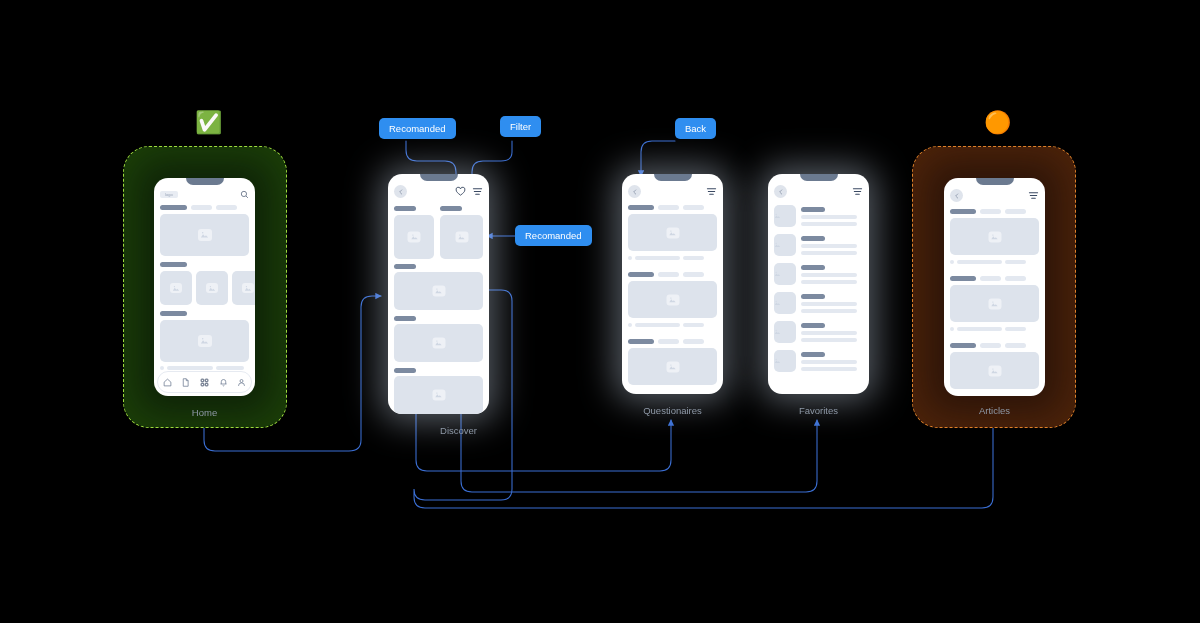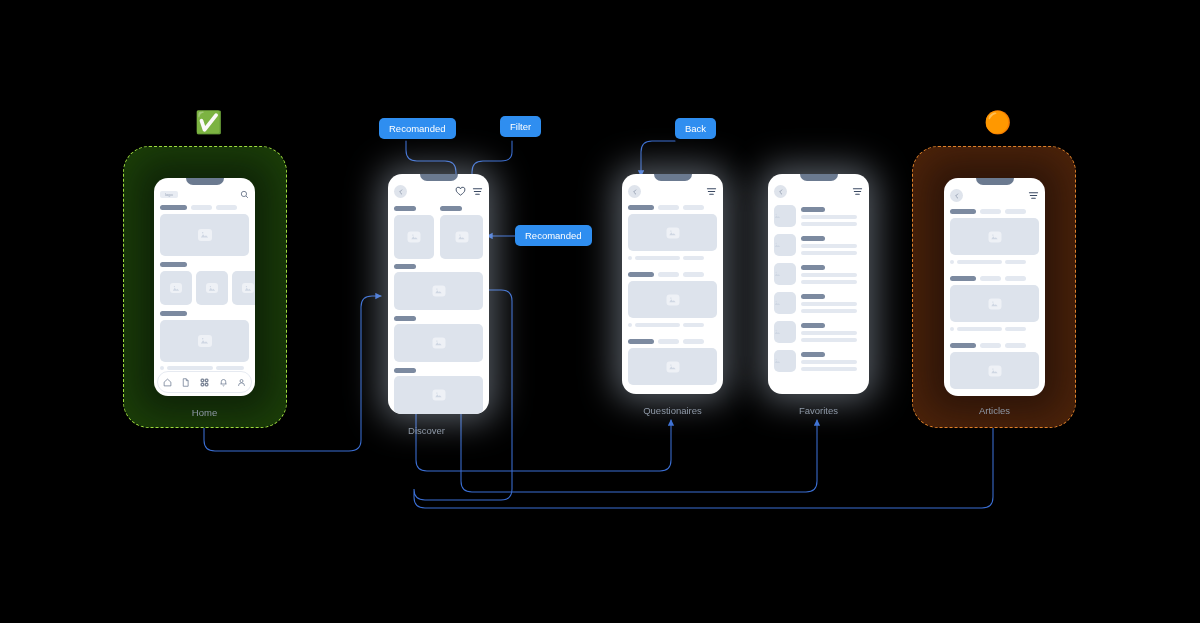--- a/index.html
+++ b/index.html
@@ -288,21 +288,21 @@
       <div class="card" style="position:absolute;left:6px;top:202px;width:89px;height:38px;">
         <div class="ph" style="width:13px;height:11px;">
           <svg width="8" height="7" viewBox="0 0 24 22" fill="#cfd7e3">
               <path d="M2 18 L8 9 L13 15 L16 12 L22 18 Z"></path>
               <circle cx="7" cy="5" r="2"></circle>
             </svg>
         </div>
       </div>
     </div>
   </div>
-  <div class="caption" style="left:376px;top:425px;width:101px;">Discover</div>
+  <div class="caption" style="left:408px;top:425px;width:101px;">Discover</div>
 
   <div class="phone glow" style="left:622px;top:174px;width:101px;height:220px;">
     <div class="notch" style="width:38px;height:7px;"></div>
     <div class="screen">
       <div class="topbar" style="position:absolute;left:6px;right:6px;top:11px;height:13px;">
         <div class="circ-back" style="width:13px;height:13px;">
           <svg width="8" height="8" viewBox="0 0 24 24" fill="none" stroke="#8a95a8" stroke-width="2.4">
               <path d="M15 5 L8 12 L15 19"></path>
             </svg>
         </div>

